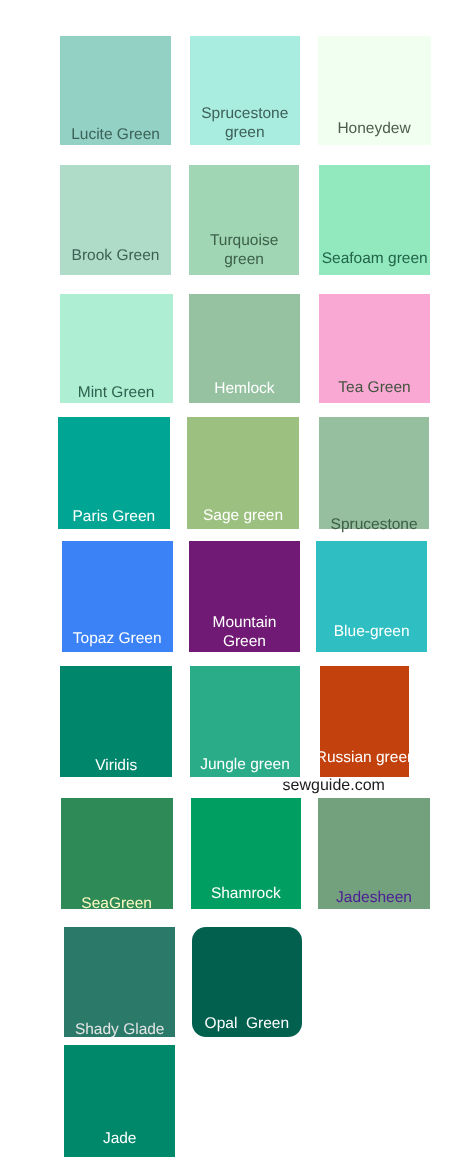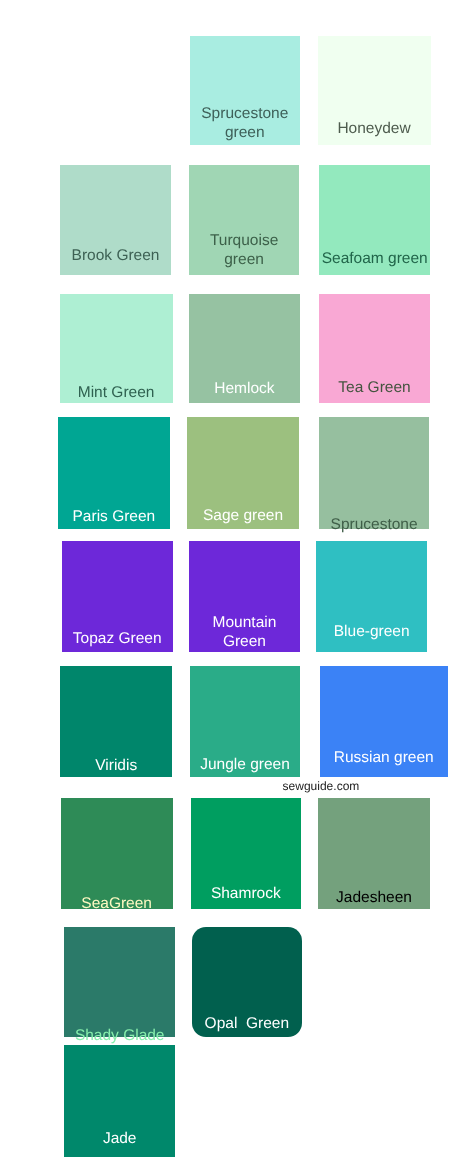--- a/index.html
+++ b/index.html
@@ -30,30 +30,33 @@
     position: absolute;
     left: -4px;
     right: -4px;
     text-align: center;
     font-size: 15.5px;
     line-height: 19px;
     white-space: pre;
   }
   .watermark {
     position: absolute;
-    font-size: 12px;
+    font-size: 16px;
     line-height: 18px;
     white-space: nowrap;
     text-align: center;
   }
 </style>
 </head>
 <body>
 
 <div id="palette">
+    <div class="swatch" style="left: 60px; top: 35.8px; width: 111.1px; height: 109.7px; background: rgb(146, 209, 195);">
+      <div class="swatch-label" style="color: rgb(61, 98, 89); top: 89.1px;">Lucite Green</div>
+    </div>
     <div class="swatch" style="left: 189.5px; top: 35.8px; width: 110.6px; height: 109.7px; background: rgb(169, 237, 225);">
       <div class="swatch-label" style="color: rgb(62, 96, 89); top: 67.9px;">Sprucestone
 green</div>
     </div>
     <div class="swatch" style="left: 317.5px; top: 35.8px; width: 113px; height: 109.7px; background: rgb(240, 255, 240);">
       <div class="swatch-label" style="color: rgb(78, 92, 78); top: 82.9px;">Honeydew</div>
     </div>
     <div class="swatch" style="left: 59.9px; top: 164.5px; width: 111.3px; height: 110px; background: rgb(175, 220, 201);">
       <div class="swatch-label" style="color: rgb(61, 97, 84); top: 81.8px;">Brook Green</div>
     </div>
@@ -75,50 +78,50 @@
     </div>
     <div class="swatch" style="left: 58.1px; top: 417px; width: 111.6px; height: 111.7px; background: rgb(0, 166, 147);">
       <div class="swatch-label" style="color: rgb(255, 255, 255); top: 90px;">Paris Green</div>
     </div>
     <div class="swatch" style="left: 187.2px; top: 417px; width: 111.7px; height: 111.7px; background: rgb(156, 192, 127);">
       <div class="swatch-label" style="color: rgb(255, 255, 255); top: 89.1px;">Sage green</div>
     </div>
     <div class="swatch" style="left: 318.8px; top: 417px; width: 110.6px; height: 111.7px; background: rgb(150, 191, 159);">
       <div class="swatch-label" style="color: rgb(63, 94, 72); top: 82px; margin-top: 16px;">Sprucestone</div>
     </div>
-    <div class="swatch" style="left: 61.5px; top: 541.2px; width: 111.3px; height: 111px; background: #6d28d9;">
+    <div class="swatch" style="left: 61.5px; top: 541.2px; width: 111.3px; height: 111px; background: #3b82f6;">
       <div class="swatch-label" style="color: rgb(255, 255, 255); top: 88.1px;">Topaz Green</div>
     </div>
-    <div class="swatch" style="left: 189.3px; top: 541.2px; width: 110.3px; height: 111px; background: #6d28d9;">
+    <div class="swatch" style="left: 189.3px; top: 541.2px; width: 110.3px; height: 111px; background: #701a75;">
       <div class="swatch-label" style="color: rgb(255, 255, 255); top: 72.1px;">Mountain
 Green</div>
     </div>
     <div class="swatch" style="left: 316.4px; top: 541.2px; width: 110.6px; height: 111px; background: rgb(47, 191, 194);">
       <div class="swatch-label" style="color: rgb(255, 255, 255); top: 81.1px;">Blue-green</div>
     </div>
     <div class="swatch" style="left: 60.2px; top: 666.2px; width: 112px; height: 110.8px; background: rgb(0, 134, 107);">
       <div class="swatch-label" style="color: rgb(255, 255, 255); top: 89.5px;">Viridis</div>
     </div>
     <div class="swatch" style="left: 189.6px; top: 666.2px; width: 110.8px; height: 110.8px; background: rgb(42, 172, 136);">
       <div class="swatch-label" style="color: rgb(255, 255, 255); top: 88.7px;">Jungle green</div>
     </div>
-    <div class="swatch" style="left: 319.7px; top: 666.2px; width: 128px; height: 110.8px; background: #3b82f6;">
+    <div class="swatch" style="left: 319.7px; top: 666.2px; width: 89px; height: 110.8px; background: #c2410c;">
       <div class="swatch-label" style="color: rgb(255, 255, 255); top: 81.6px;">Russian green</div>
     </div>
     <div class="swatch" style="left: 60.5px; top: 798.3px; width: 112.3px; height: 111px; background: rgb(46, 139, 87);">
       <div class="swatch-label" style="color: #fef9c3; top: 96px;">SeaGreen</div>
     </div>
     <div class="swatch" style="left: 190.5px; top: 798.3px; width: 110.6px; height: 111px; background: rgb(0, 158, 96);">
       <div class="swatch-label" style="color: rgb(255, 255, 255); top: 85.8px;">Shamrock</div>
     </div>
     <div class="swatch" style="left: 317.8px; top: 798.3px; width: 112.4px; height: 111px; background: rgb(116, 161, 125);">
-      <div class="swatch-label" style="color: #000000; top: 90.2px;">Jadesheen</div>
+      <div class="swatch-label" style="color: #4c1d95; top: 90.2px;">Jadesheen</div>
     </div>
     <div class="swatch" style="left: 64.2px; top: 926.6px; width: 111px; height: 110.6px; background: rgb(43, 122, 105);">
-      <div class="swatch-label" style="color: #86efac; top: 99px;">Shady Glade</div>
+      <div class="swatch-label" style="color: #e5e5e5; top: 93px;">Shady Glade</div>
     </div>
     <div class="swatch" style="left: 191.7px; top: 926.6px; width: 110.3px; height: 110.6px; background: rgb(1, 96, 78); border-radius: 14px;">
       <div class="swatch-label" style="color: rgb(255, 255, 255); top: 87.4px;">Opal  Green</div>
     </div>
     <div class="swatch" style="left: 64.2px; top: 1045.3px; width: 111px; height: 111.4px; background: rgb(0, 136, 107);">
       <div class="swatch-label" style="color: rgb(255, 255, 255); top: 83.5px;">Jade</div>
     </div>
     <div class="watermark" style="left: 282.6px; top: 777.35px; color: rgb(28, 28, 28);">sewguide.com</div>
   </div>
 

